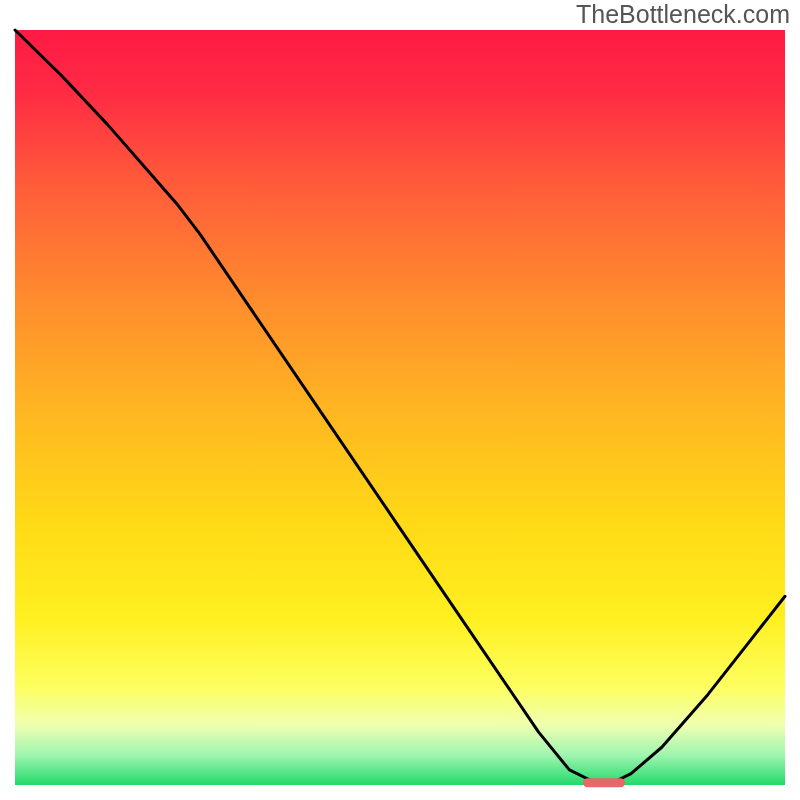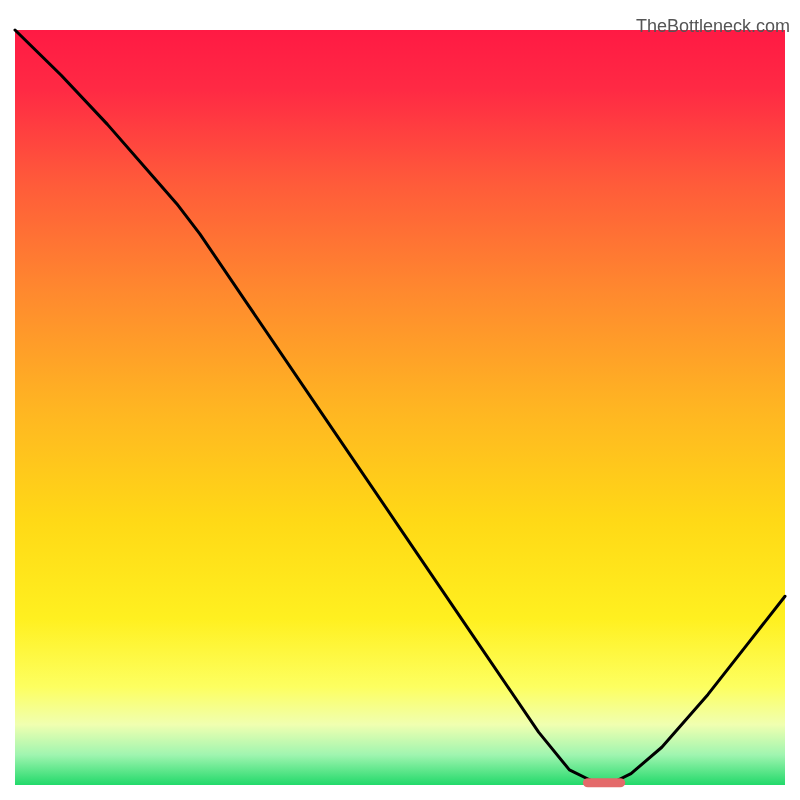--- a/index.html
+++ b/index.html
@@ -10,23 +10,23 @@
     background: #fff;
     font-family: Arial, sans-serif;
   }
   .chart-container {
     position: relative;
     width: 800px;
     height: 800px;
   }
   .watermark {
     position: absolute;
-    top: 16px;
+    top: 0;
     right: 10px;
-    font-size: 18px;
+    font-size: 25px;
     color: #555;
     font-weight: 500;
     z-index: 10;
   }
   svg {
     display: block;
   }
 </style>
 </head>
 <body>

